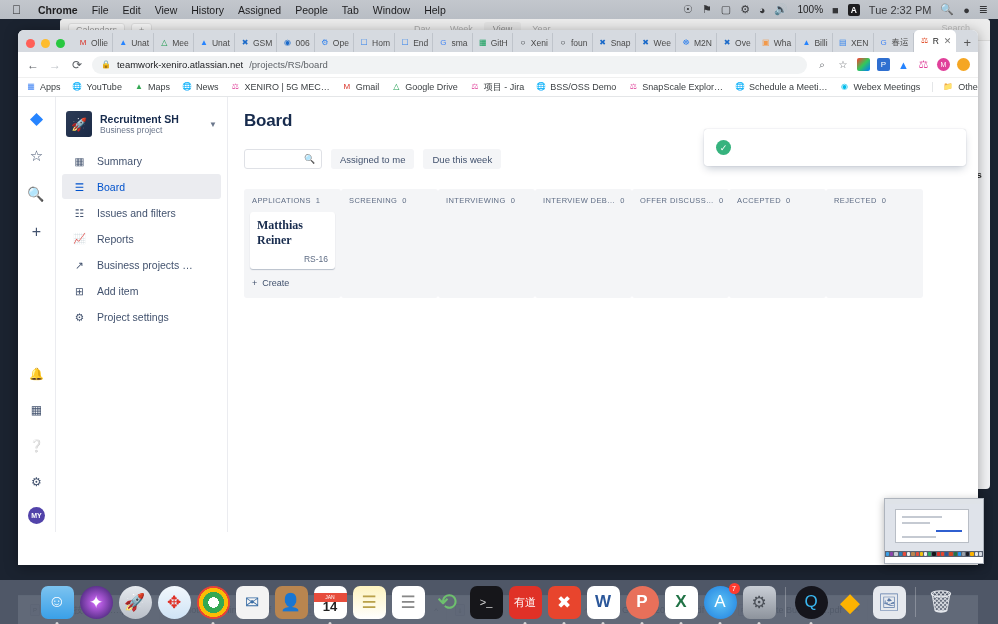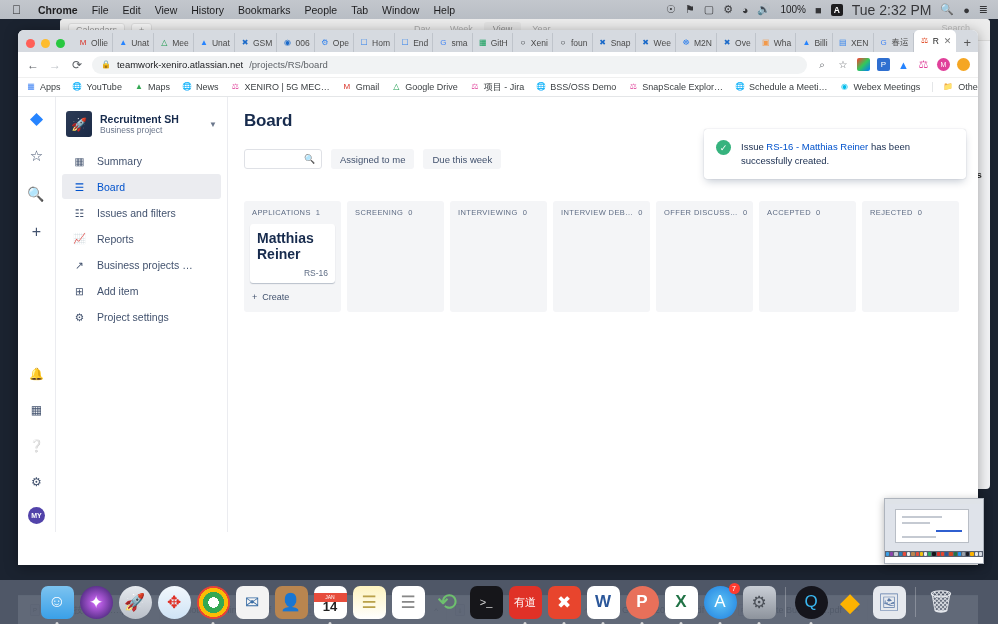--- a/index.html
+++ b/index.html
@@ -149,28 +149,28 @@
   }
   #searchbox input { flex:1; border:none; outline:none; font-size:9px; color:#172b4d; background:transparent; width:100%;}
   #searchbox .sic { font-size:9px; color:#5e6c84;}
   .fbtn {
     height: 20px; background:#f4f5f7; border:none; border-radius:3px;
     font-size:9.5px; color:#42526e; padding: 0 9px; cursor:pointer;
     font-family:"Liberation Sans", sans-serif;
   }
 
   
-  #board { display:flex; gap:6px; margin-top: 32px; }
+  #board { display:flex; gap:0; margin-top: 20px; }
   .col { width: 97px; background:#f4f5f7; border-radius: 3px; padding: 7px 6px; min-height: 97px; }
   .colhead { font-size: 7.5px; color:#5e6c84; letter-spacing:.4px; display:flex; gap:5px; padding: 0 2px 7px 2px; white-space:nowrap; overflow:hidden;}
   .card {
     background:#fff; border-radius:3px; box-shadow: 0 1px 1px rgba(9,30,66,.25);
     padding: 6px 7px 5px 7px; margin-bottom: 6px;
   }
-  .card .cname { font-size:14px; color:#172b4d; font-weight:bold; }
+  .card .cname { font-size:12px; color:#172b4d; font-weight:bold;font-family:Liberation Serif, serif; }
   .card .ckey { font-size:8.5px; color:#5e6c84; text-align:right; margin-top: 6px;}
   .createbtn { font-size:9px; color:#42526e; padding: 3px 2px; display:flex; align-items:center; gap:5px; cursor:pointer;}
 
   
   #flag {
     position:absolute; right: 12px; top: 32px; width: 262px;
     background:#fff; border-radius:3px; box-shadow: 0 4px 8px -2px rgba(9,30,66,.25), 0 0 1px rgba(9,30,66,.31);
     padding: 11px 12px; display:flex; gap:10px;
   }
   #flagic { width:15px;height:15px;border-radius:50%;background:#36b37e;color:#fff;flex:0 0 15px;
@@ -223,36 +223,36 @@
 </head>
 <body>
 
 <div id="macbar">
   <span class="apple"></span>
   <span class="mi bold">Chrome</span>
   <span class="mi">File</span>
   <span class="mi">Edit</span>
   <span class="mi">View</span>
   <span class="mi">History</span>
-  <span class="mi">Bookmarks</span>
+  <span class="mi">Assigned</span>
   <span class="mi">People</span>
   <span class="mi">Tab</span>
   <span class="mi">Window</span>
   <span class="mi">Help</span>
   <span class="right">
     <span class="ic">☉</span>
     <span class="ic">⚑</span>
     <span class="ic">▢</span>
     <span class="ic">⚙</span>
     <span class="ic">◕</span>
     <span class="ic">🔊</span>
     <span class="batt">100%</span>
     <span class="ic">■</span>
     <span class="abox">A</span>
-    <span class="ic" style="font-size:14px;">Tue 2:32 PM</span>
+    <span class="ic" style="font-size:11px;">Tue 2:32 PM</span>
     <span class="ic">🔍</span>
     <span class="ic">●</span>
     <span class="ic">≣</span>
   </span>
 </div>
 
 <div id="bgwin">
   <div class="bgtop">
     <span class="bgtab">Calendars</span>
     <span class="bgtab">+</span>
@@ -563,23 +563,20 @@
         <div class="col">
           <div class="colhead">
             <span>REJECTED</span>
             <span>0</span>
           </div>
         </div>
       </div>
 
       <div id="flag">
         <div id="flagic">✓</div>
-        <div id="flagtxt">
-          <span>Issue </span><a href="#">RS-16 - Matthias Reiner</a><span> has been successfully created.</span>
-        </div>
       </div>
     </div>
   </div>
 </div>
 
 <div id="dlbar">
   <div class="dlitem">
     <span class="fico">P</span>
     <span>迅琥科技工作计….pdf</span>
     <span class="car">^</span>

